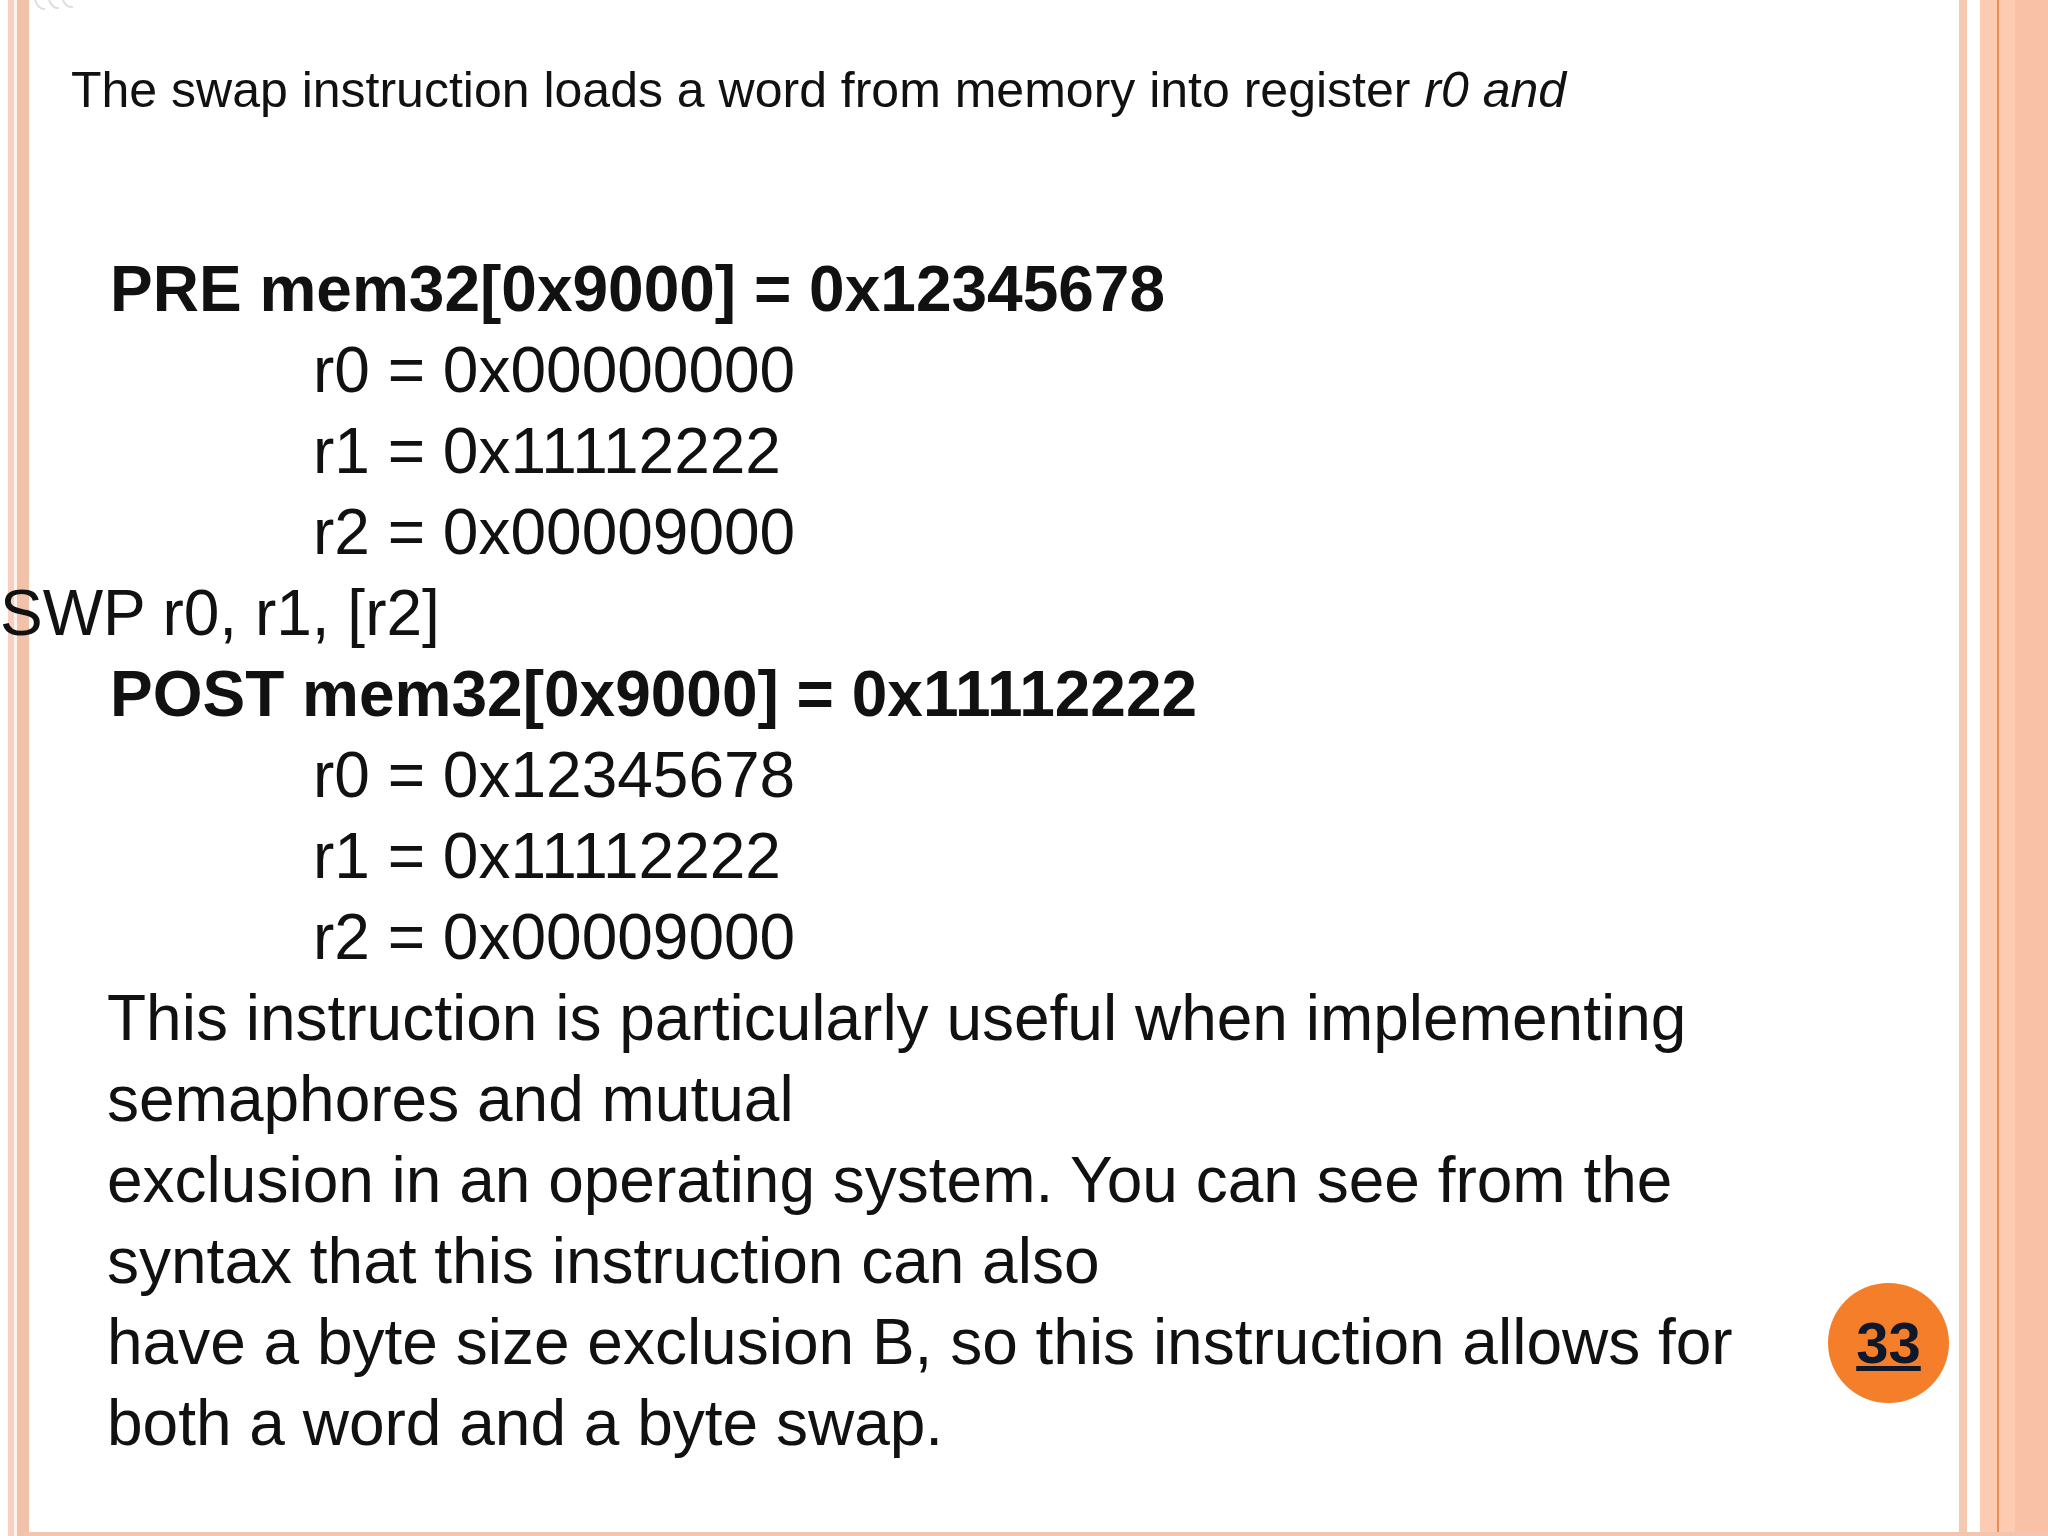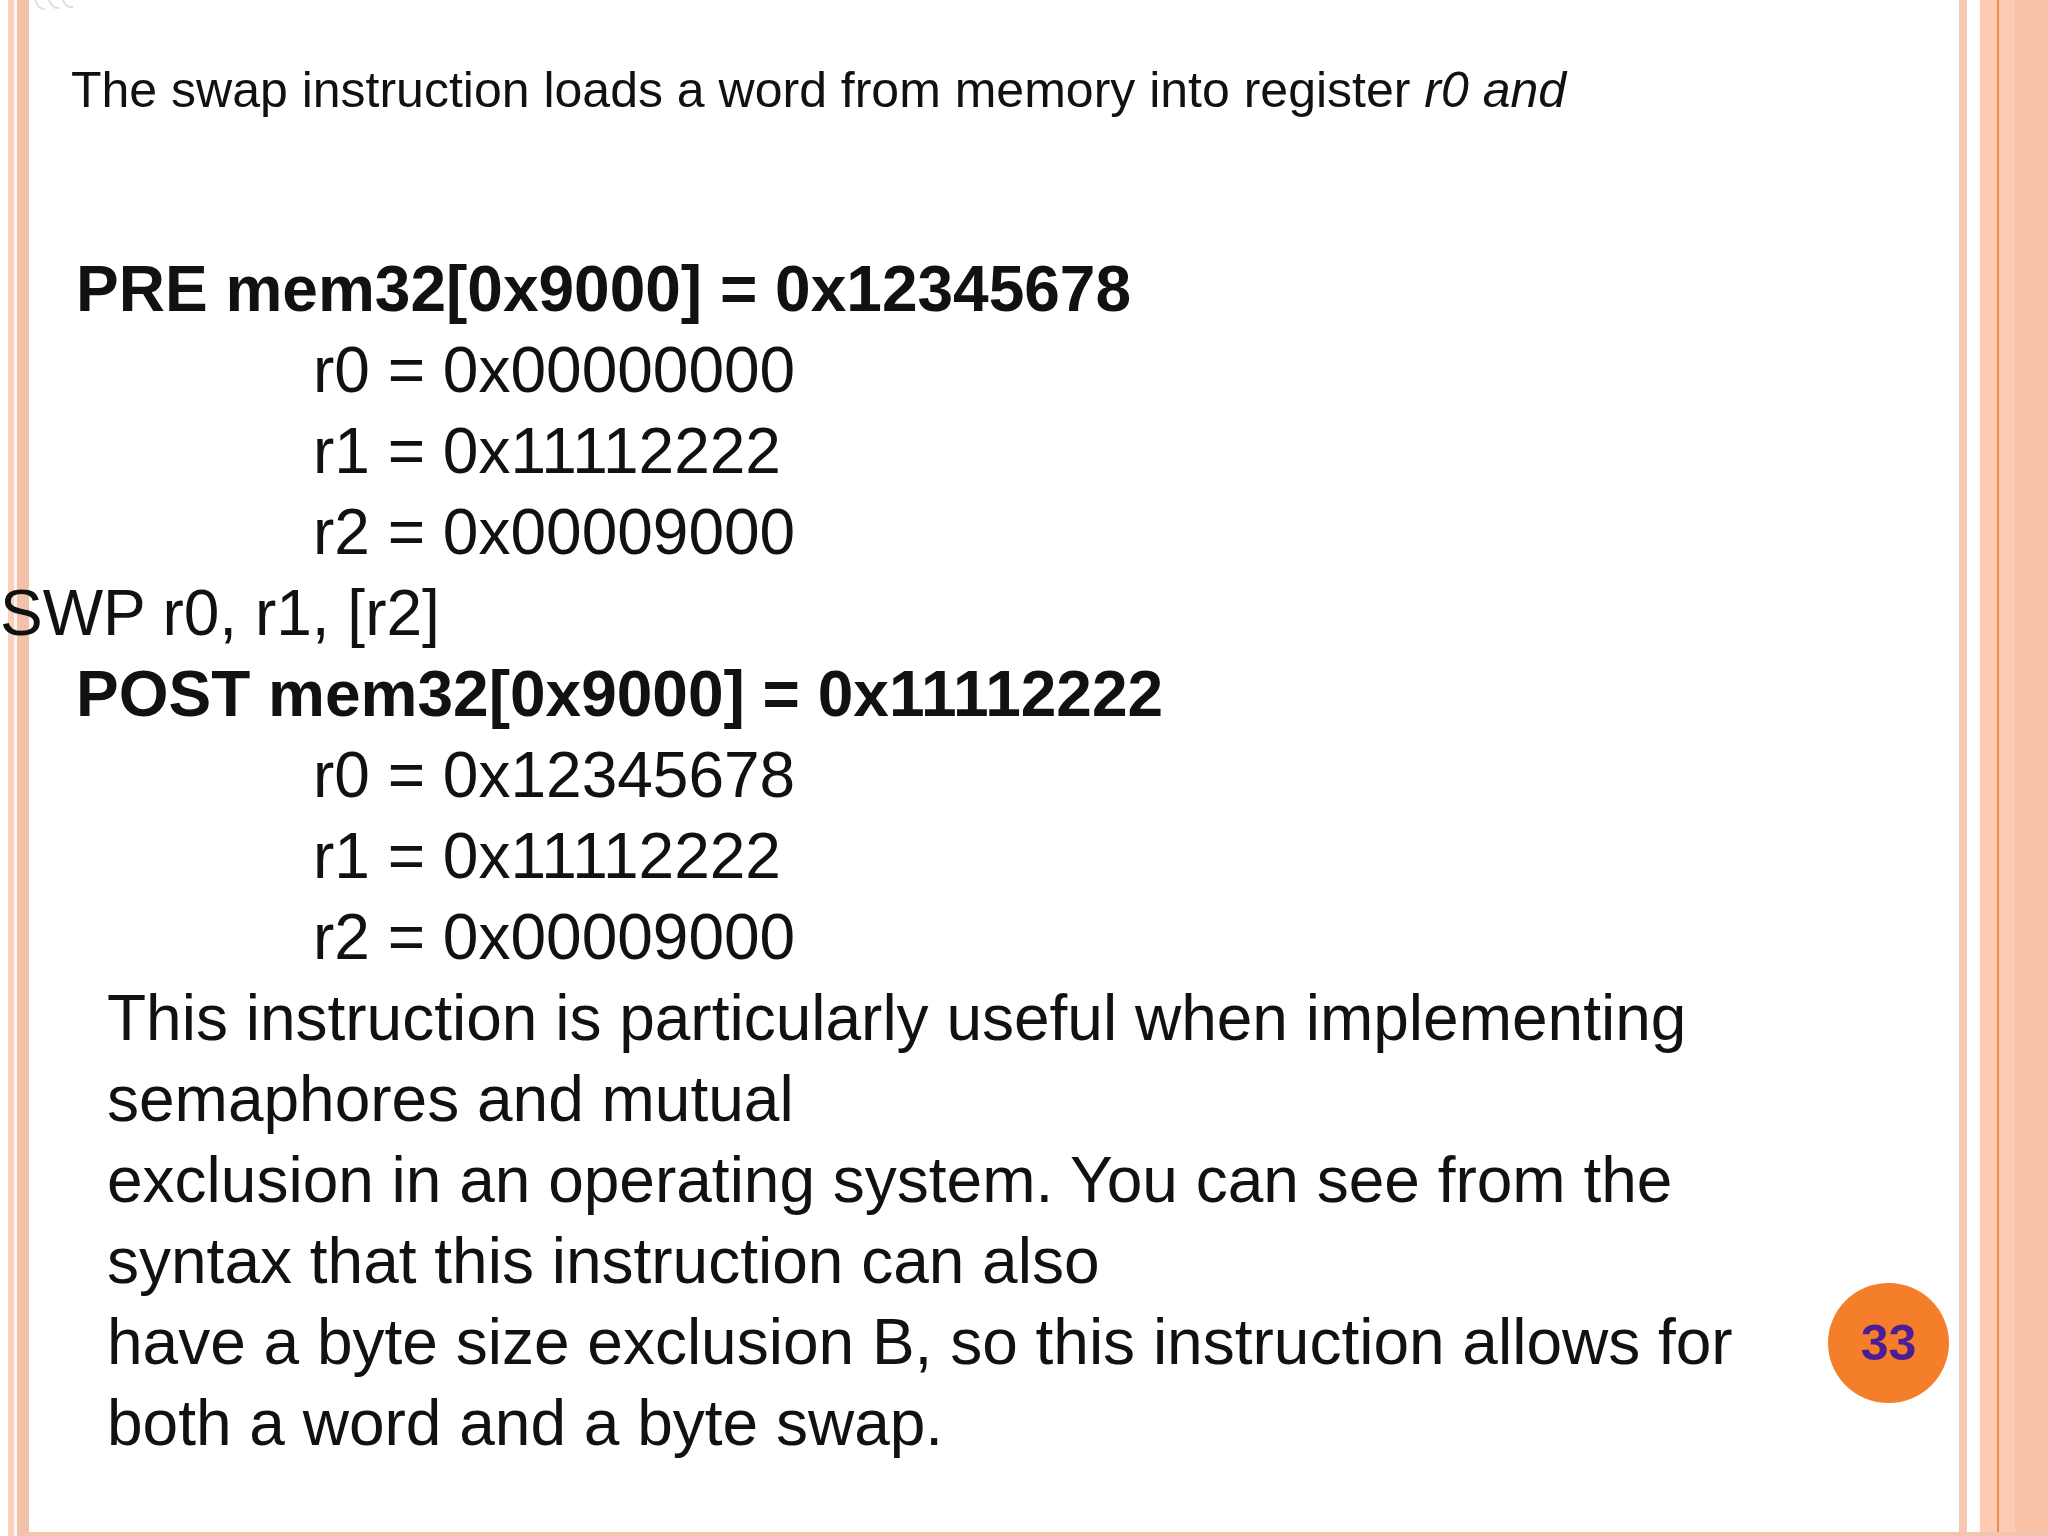--- a/index.html
+++ b/index.html
@@ -46,33 +46,33 @@
     position: absolute; left: 71px; top: 62px;
     font-size: 50px; line-height: 57px; white-space: nowrap;
   }
   .intro i { font-style: italic; }
 
   .content {
     position: absolute; left: 0; top: 249px; right: 0;
     font-size: 64px; line-height: 81px;
   }
   .line { white-space: nowrap; }
-  .head { padding-left: 60px; font-weight: bold; margin-left: 16px; }
+  .head { padding-left: 110px; font-weight: bold; }
   .reg  { padding-left: 313px; }
   .swp  { }
   .par  { padding-left: 107px; }
 
   .page-badge {
     position: absolute; left: 1828px; top: 1283px;
     width: 121px; height: 120px; border-radius: 50%;
     background: #f57e2a;
     display: flex; align-items: center; justify-content: center;
   }
   .page-badge span {
-    color: #4c1d95; font-weight: bold; font-size: 50px; line-height: 1;
+    color: #0f172a; font-weight: bold; font-size: 58px; line-height: 1; text-decoration: underline;
   }
 </style>
 </head>
 <body>
 
 <div class="slide">
 
   <div class="border-left"></div>
   <div class="border-right"></div>
   <div class="border-bottom"></div>

